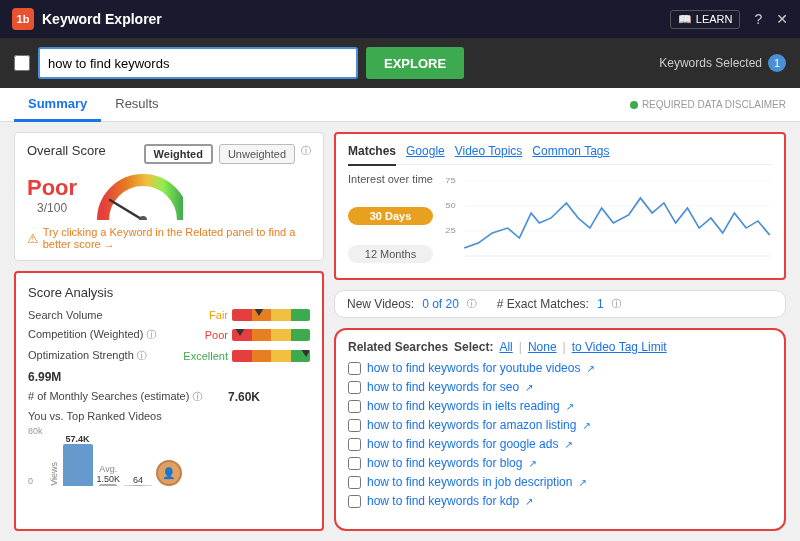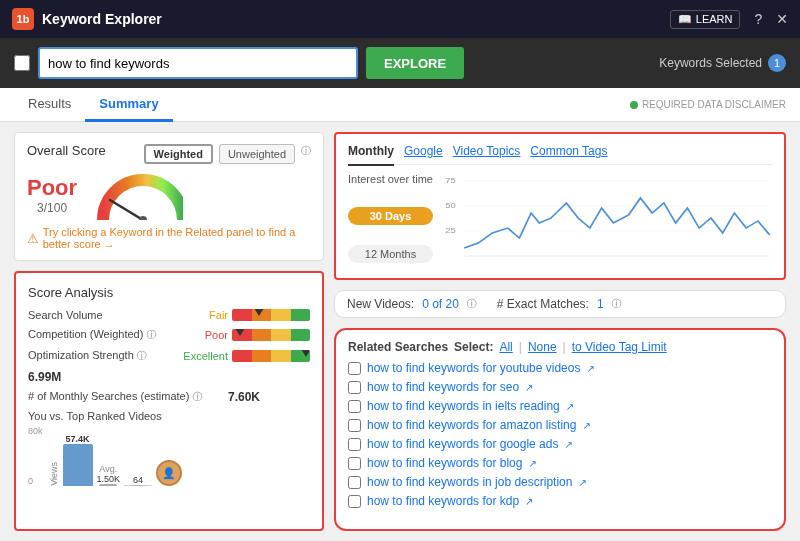--- a/index.html
+++ b/index.html
@@ -240,22 +240,22 @@
     <button class="explore-btn">EXPLORE</button>
   </div>
   <div class="keywords-selected">
     <span>Keywords Selected</span>
     <span class="ks-badge">1</span>
   </div>
 </div>
 
 <div class="tabs-bar">
   <div class="tabs-left">
+    <div class="tab active">Summary</div>
     <div class="tab">Results</div>
-    <div class="tab active">Summary</div>
   </div>
   <div class="required-disclaimer">
     <span class="green-dot"></span>
     <span>REQUIRED DATA DISCLAIMER</span>
   </div>
 </div>
 
 <div class="main-content">
 
   <div class="left-panel">
@@ -396,21 +396,21 @@
           </div>
         </div>
       </div>
     </div>
   </div>
 
   <div class="right-panel">
 
     <div class="chart-card">
       <div class="chart-tabs">
-        <span class="chart-tab active">Monthly</span>
+        <span class="chart-tab active">Matches</span>
         <span class="chart-tab-link">Google</span>
         <span class="chart-tab-link">Video Topics</span>
         <span class="chart-tab-link">Common Tags</span>
       </div>
       <div class="chart-body">
         <div style="display:flex;flex-direction:column;gap:20px;">
           <span style="font-size:11px;color:#555;margin-bottom:2px;">Interest over time</span>
           <button class="time-btn active">30 Days</button>
           <button class="time-btn">12 Months</button>
         </div>

